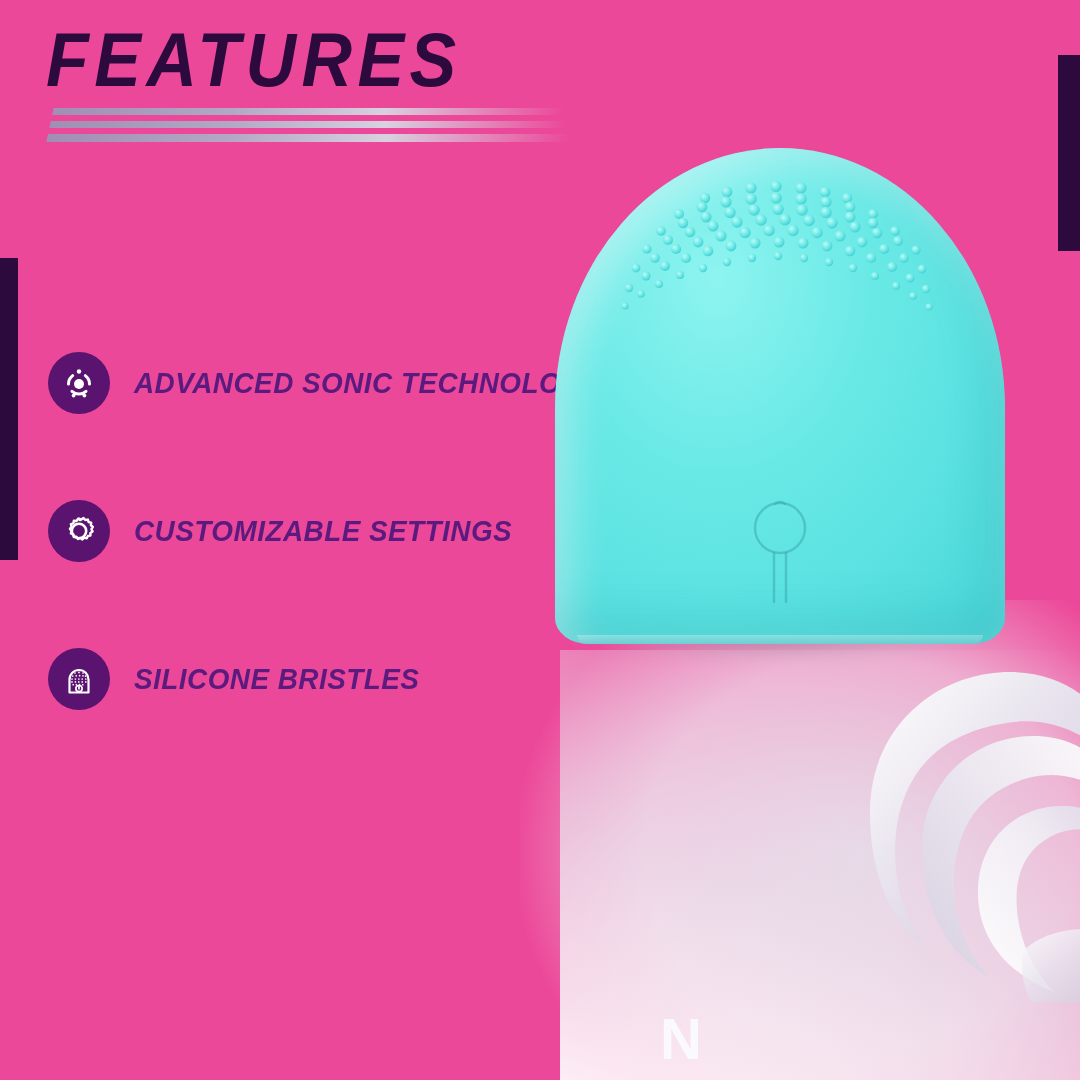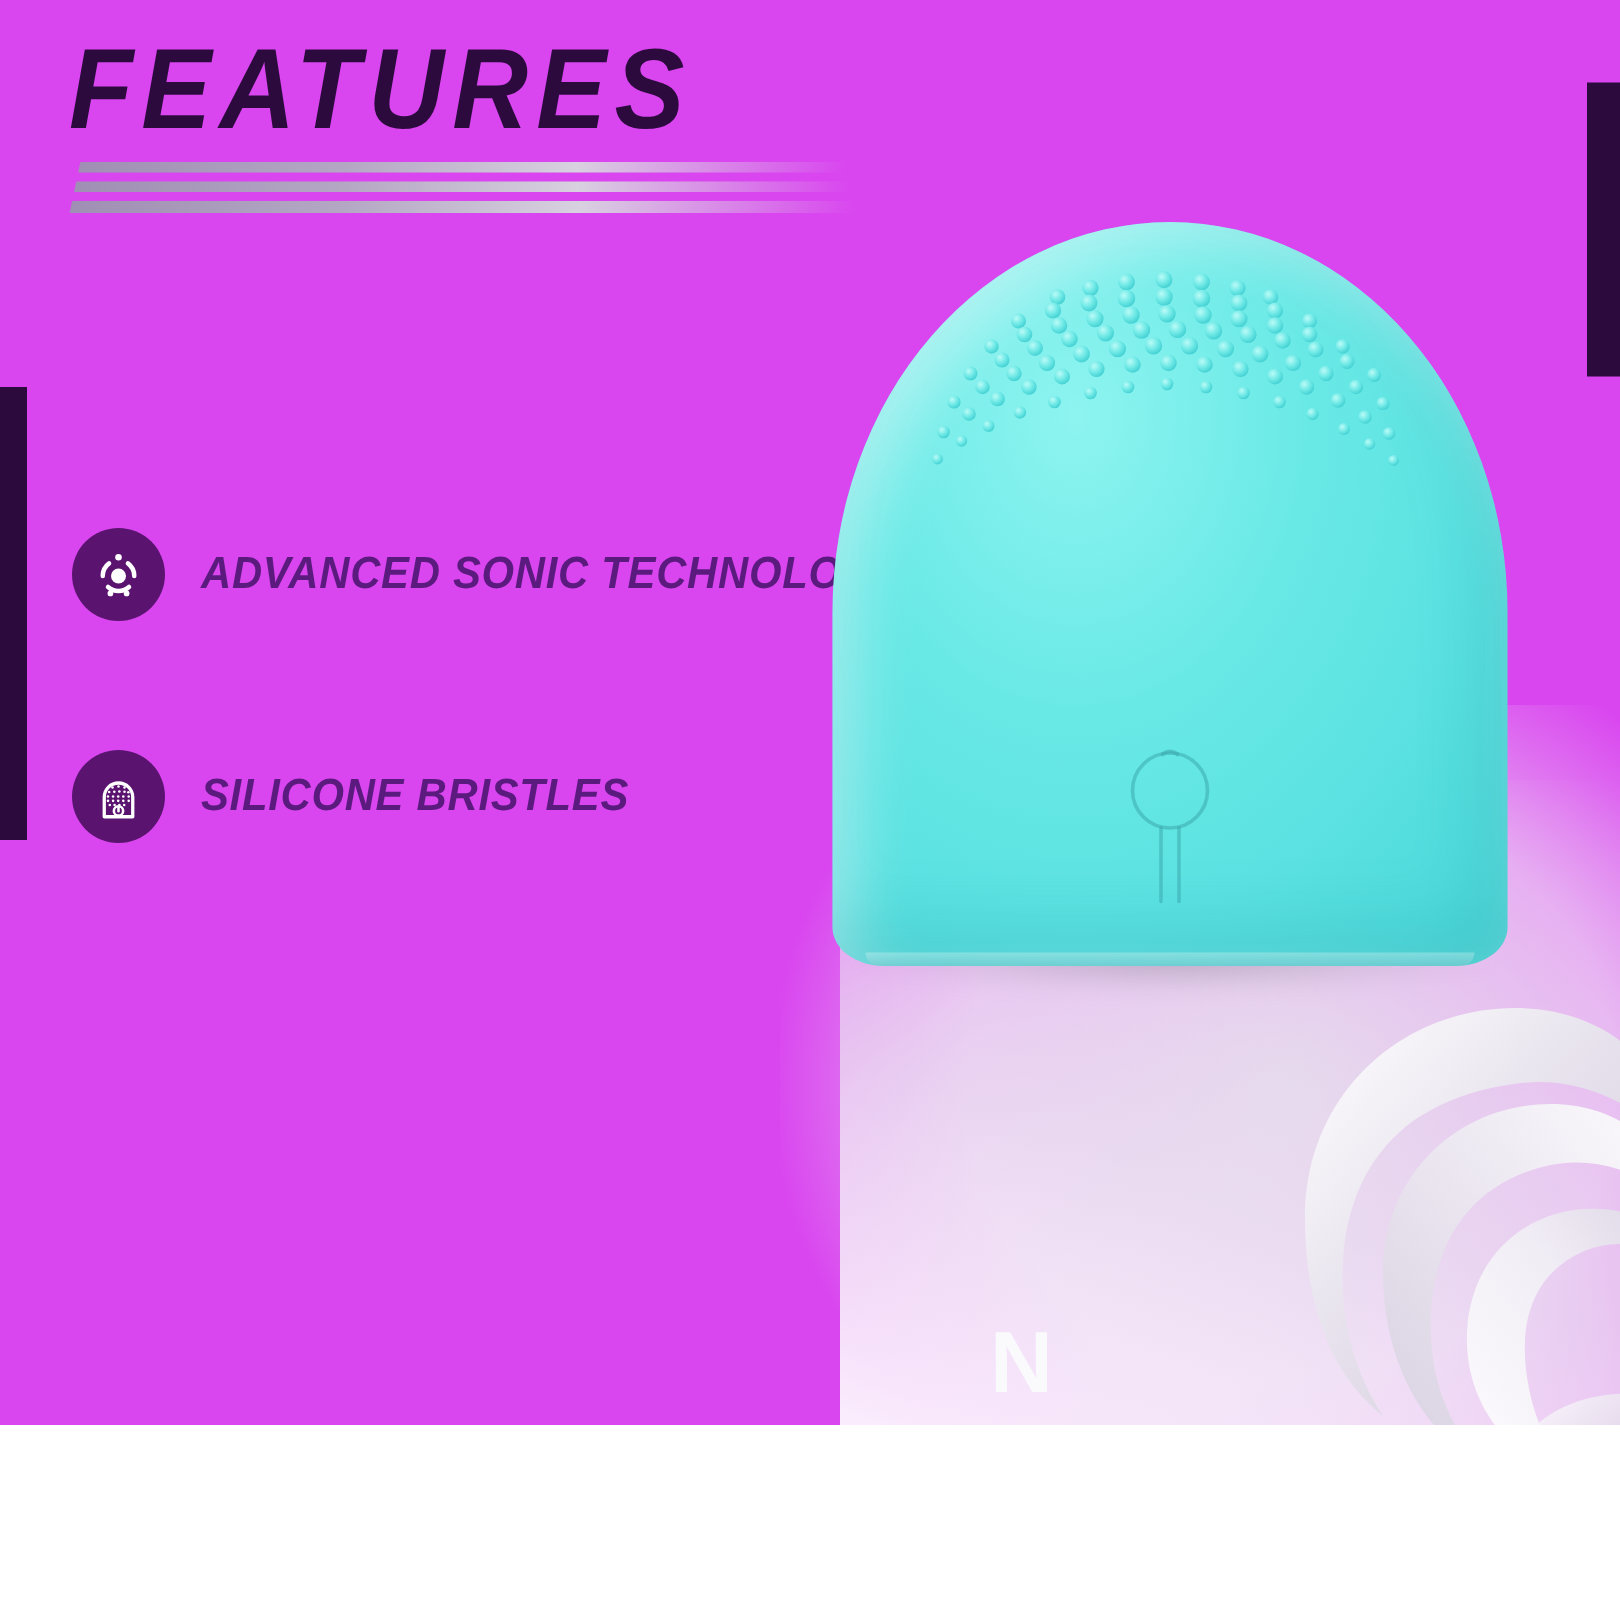--- a/index.html
+++ b/index.html
@@ -7,23 +7,23 @@
     padding: 0;
     background: #ffffff;
   }
   body {
     font-family: "Liberation Sans", sans-serif;
   }
 
   #page {
     position: relative;
     width: 1080px;
-    height: 950px;
+    height: 1080px;
     overflow: hidden;
-    background: #d946ef;
+    background: #ec4899;
   }
 
   
   .accent-bar {
     position: absolute;
     background: #2C0A3E;
   }
   .accent-bar.left {
     left: 0;
     top: 258px;
@@ -237,20 +237,32 @@
           <path d="M30.5 21a10.5 10.5 0 0 0-4.2-8.4" stroke="#ffffff" stroke-width="3" fill="none" stroke-linecap="round"></path>
           <path d="M13 28.3a10.5 10.5 0 0 0 14 0" stroke="#ffffff" stroke-width="3" fill="none" stroke-linecap="round"></path>
           <circle cx="20" cy="8.5" r="2.2" fill="#ffffff"></circle>
           <circle cx="14.6" cy="32.6" r="1.9" fill="#ffffff"></circle>
           <circle cx="25.4" cy="32.6" r="1.9" fill="#ffffff"></circle>
         </svg>
       </div>
       <div class="feature-label">ADVANCED SONIC TECHNOLOGY</div>
     </div>
 
+    <div class="feature-row">
+      <div class="feature-icon">
+        <svg width="40" height="40" viewBox="0 0 40 40" aria-hidden="true">
+          <g fill="none" stroke="#ffffff" stroke-width="2.6" stroke-linejoin="round">
+            <path d="M20 6.5l2.6 1.1 2.4-1.6 1.9 2.1 2.8-.5.8 2.7 2.8.7-.4 2.8 2.2 1.8-1.5 2.4 1.2 2.6-2.4 1.5.1 2.9-2.8.4-1.2 2.6-2.7-.8-2.1 2-2.3-1.7-2.6 1.2-1.5-2.4-2.9.2-.5-2.8-2.7-1.1.9-2.7-1.9-2.2 1.8-2.3-.8-2.8 2.8-.8.4-2.9 2.9.3 1.6-2.4 2.5 1.4z" transform="scale(0.92) translate(1.7,1.7)"></path>
+            <circle cx="20" cy="20" r="7.2"></circle>
+          </g>
+          <circle cx="20" cy="20" r="4" fill="#5B1370"></circle>
+        </svg>
+      </div>
+      <div class="feature-label">CUSTOMIZABLE SETTINGS</div>
+    </div>
 
     <div class="feature-row">
       <div class="feature-icon">
         <svg width="40" height="40" viewBox="0 0 40 40" aria-hidden="true">
           <path d="M10.5 33.5V20.5a9.5 9.5 0 0 1 19 0v13z" fill="none" stroke="#ffffff" stroke-width="2.2" stroke-linejoin="round"></path>
           <g fill="#ffffff">
             <circle cx="16" cy="14" r="0.85"></circle>
               <circle cx="20" cy="13.4" r="0.85"></circle>
               <circle cx="24" cy="14" r="0.85"></circle>
             <circle cx="13.8" cy="17" r="0.85"></circle>

